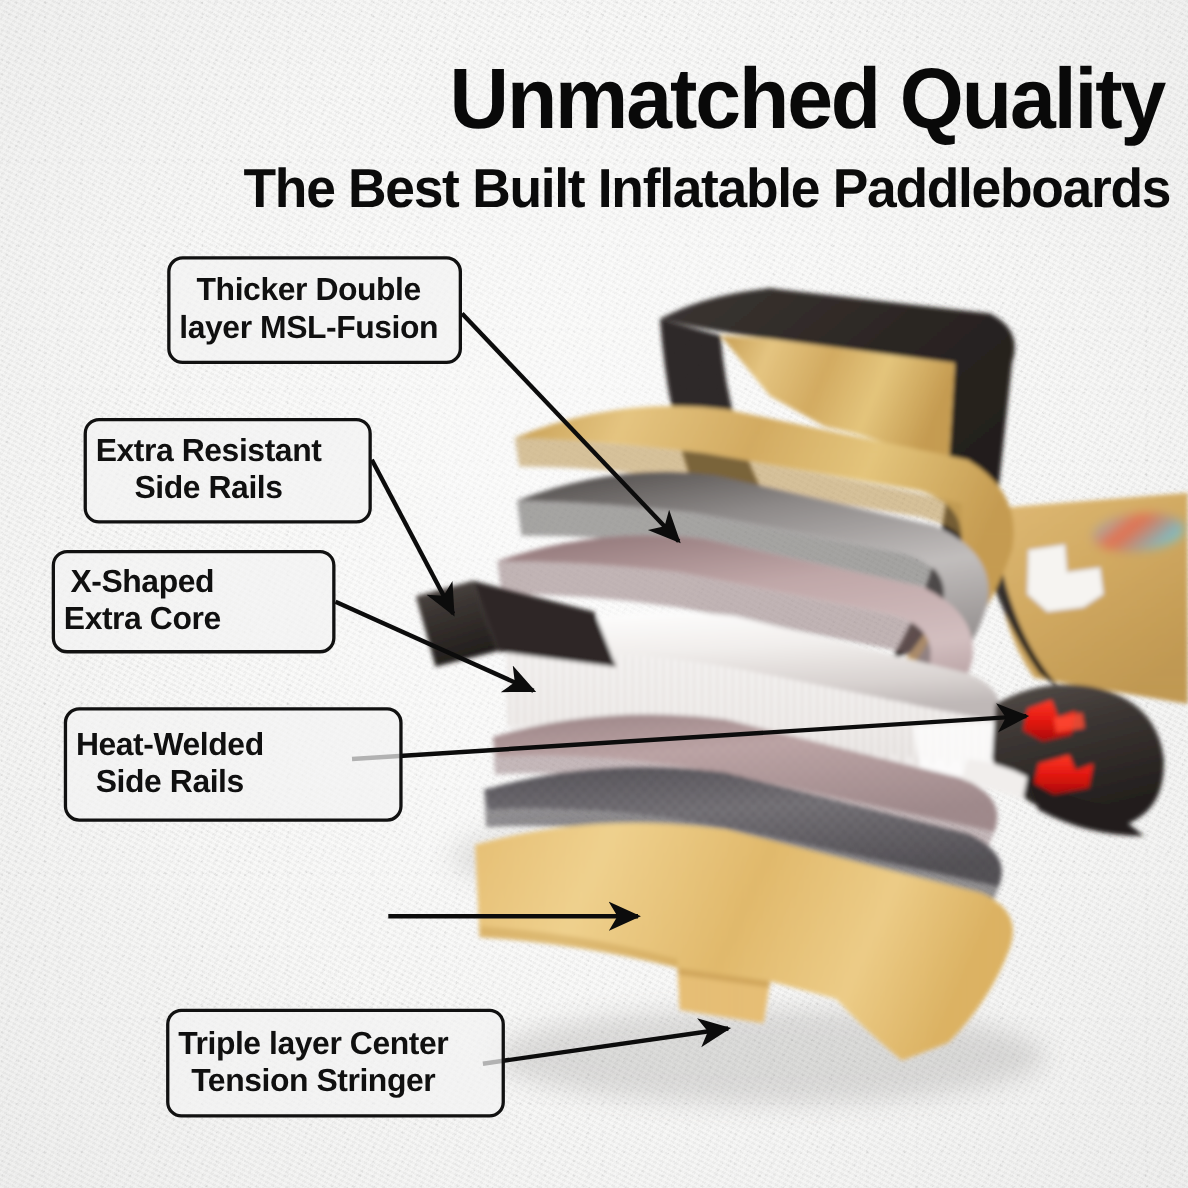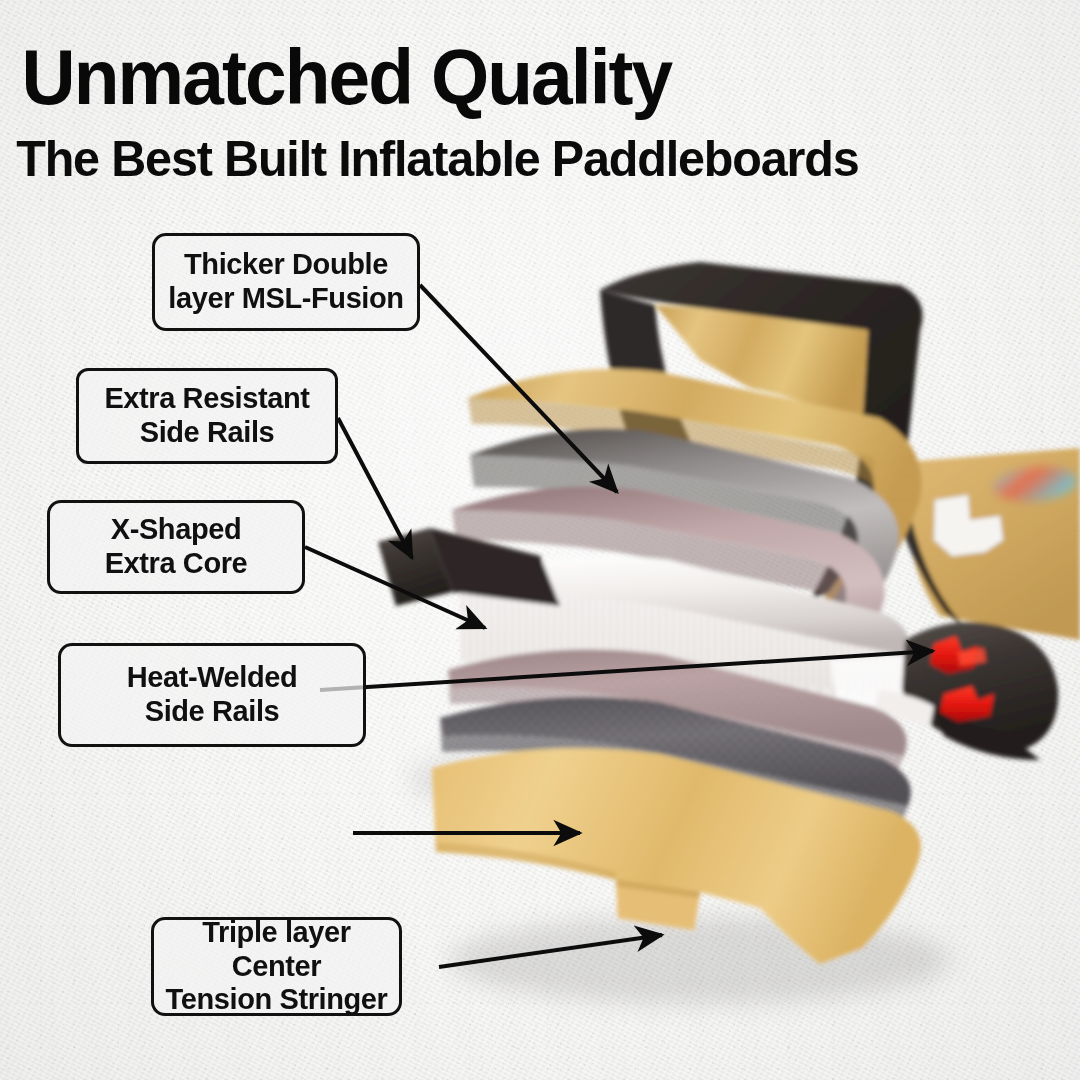--- a/index.html
+++ b/index.html
@@ -48,23 +48,23 @@
   .vignette {
     position: absolute;
     inset: 0;
     pointer-events: none;
     background: radial-gradient(ellipse at 50% 45%, rgba(255,255,255,.55) 0%, rgba(255,255,255,0) 55%, rgba(170,170,170,.12) 100%);
   }
 
   
   .headings {
     position: absolute;
-    top: 4px; left: 0;
+    top: 16px; left: 0;
     width: 1080px;
-    text-align: left;
+    text-align: right;
     z-index: 40;
   }
   #title {
     margin: 0;
     padding-top: 34px;
     font-size: 78px;
     line-height: 1.0;
     font-weight: 800;
     letter-spacing: -2.0px;
     color: #090909;
@@ -93,41 +93,41 @@
 
   
   .callout {
     position: absolute;
     box-sizing: border-box;
     border: 3px solid #111111;
     border-radius: 14px;
     background: rgba(243,243,242,0.72);
     display: flex;
     align-items: center;
-    justify-content: center;
+    justify-content: flex-start;
     z-index: 30;
   }
   .callout .ctext {
     text-align: center;
     font-weight: 800;
     color: #101010;
     font-size: 29px;
     line-height: 1.16;
     letter-spacing: -0.4px;
     font-family: "Liberation Sans", sans-serif;
     white-space: pre-line;
     padding: 0 8px;
   }
 
   #callout-0 { left: 152px; top: 233px; width: 268px; height: 98px; }
-  #callout-1 { left: 76px; top: 368px; width: 262px; height: 96px; border-radius: 12px; }
+  #callout-1 { left: 76px; top: 380px; width: 262px; height: 96px; }
   #callout-2 { left: 47px; top: 500px; width: 258px; height: 94px; }
   #callout-3 { left: 58px; top: 643px; width: 308px; height: 104px; }
   #callout-4 { left: 93px; top: 788px; width: 260px; height: 96px; }
-  #callout-5 { left: 151px; top: 917px; width: 251px; height: 99px; }
+  #callout-5 { left: 151px; top: 917px; width: 308px; height: 99px; }
 
   #leaders { position: absolute; inset: 0; z-index: 25; pointer-events: none; }
 </style>
 </head>
 <body>
 
 <div id="poster">
 
   <div class="texture"></div>
   <div class="texture2"></div>

